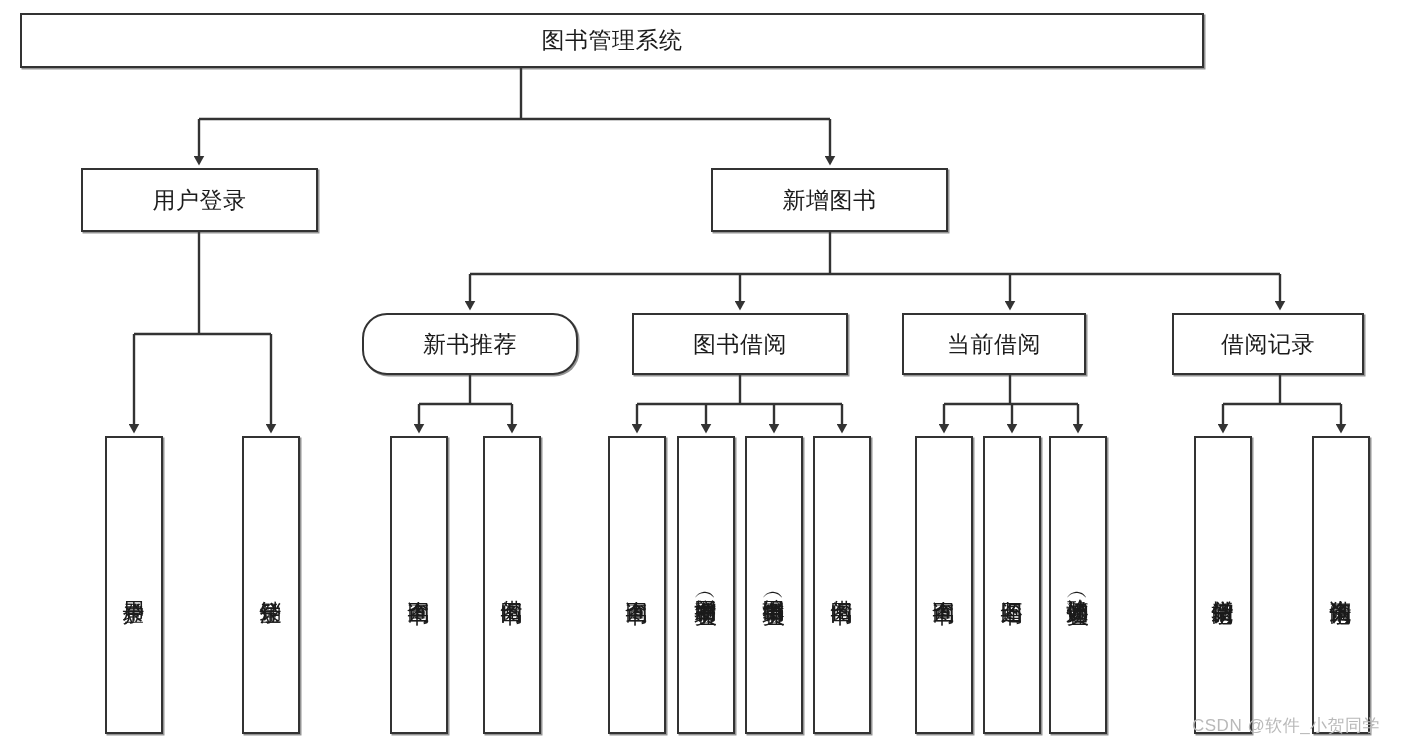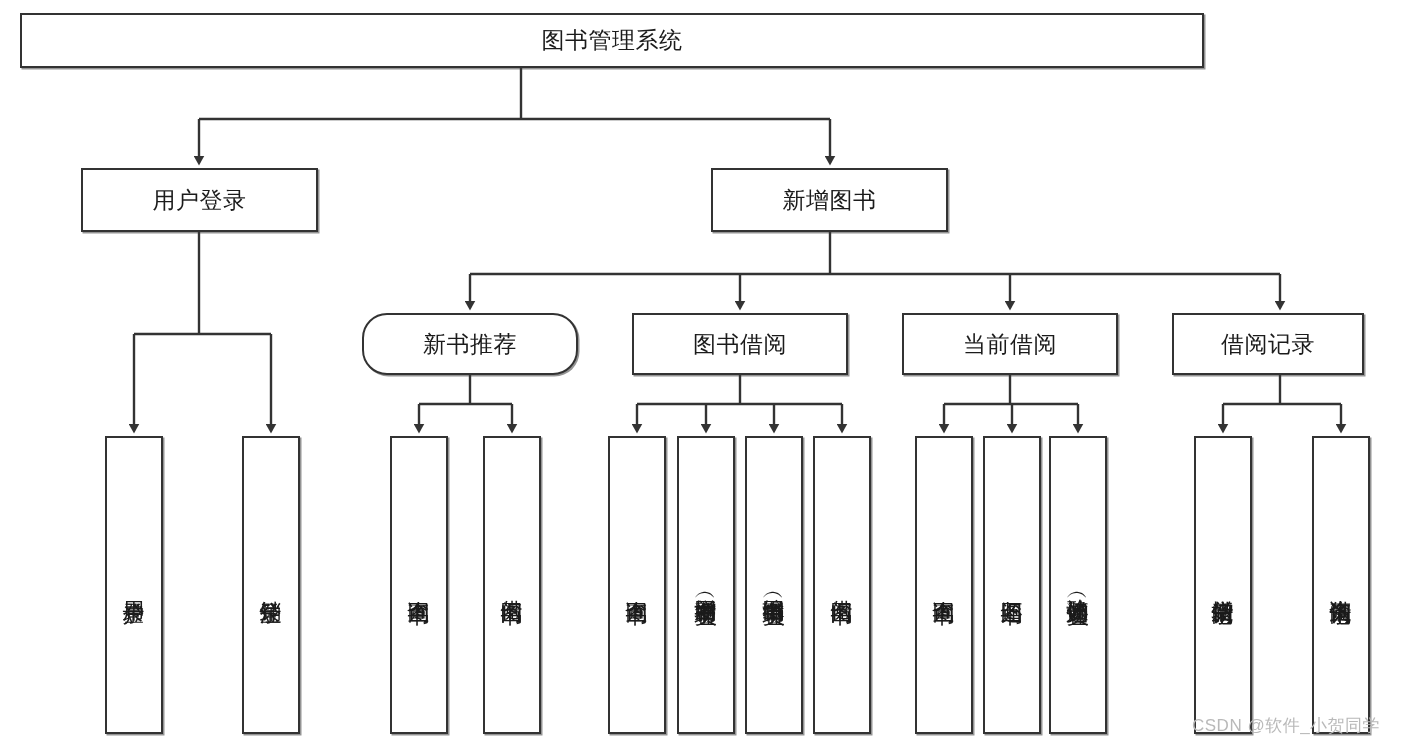--- a/index.html
+++ b/index.html
@@ -129,21 +129,21 @@
   <div class="node horiz" style="left:711px;top:168px;width:237px;height:64px;">
     <span class="lbl">新增图书</span>
   </div>
 
   <div class="node horiz" style="left:362px;top:313px;width:216px;height:62px;border-radius:25px;">
     <span class="lbl">新书推荐</span>
   </div>
   <div class="node horiz" style="left:632px;top:313px;width:216px;height:62px;">
     <span class="lbl">图书借阅</span>
   </div>
-  <div class="node horiz" style="left:902px;top:313px;width:216px;height:62px;">
+  <div class="node horiz" style="left:902px;top:313px;width:184px;height:62px;">
     <span class="lbl">当前借阅</span>
   </div>
   <div class="node horiz" style="left:1172px;top:313px;width:192px;height:62px;">
     <span class="lbl">借阅记录</span>
   </div>
 
   <div class="node vert" style="left:105px;top:436px;width:58px;height:298px;">
     <span class="lbl">用户登录</span>
   </div>
   <div class="node vert" style="left:242px;top:436px;width:58px;height:298px;">

